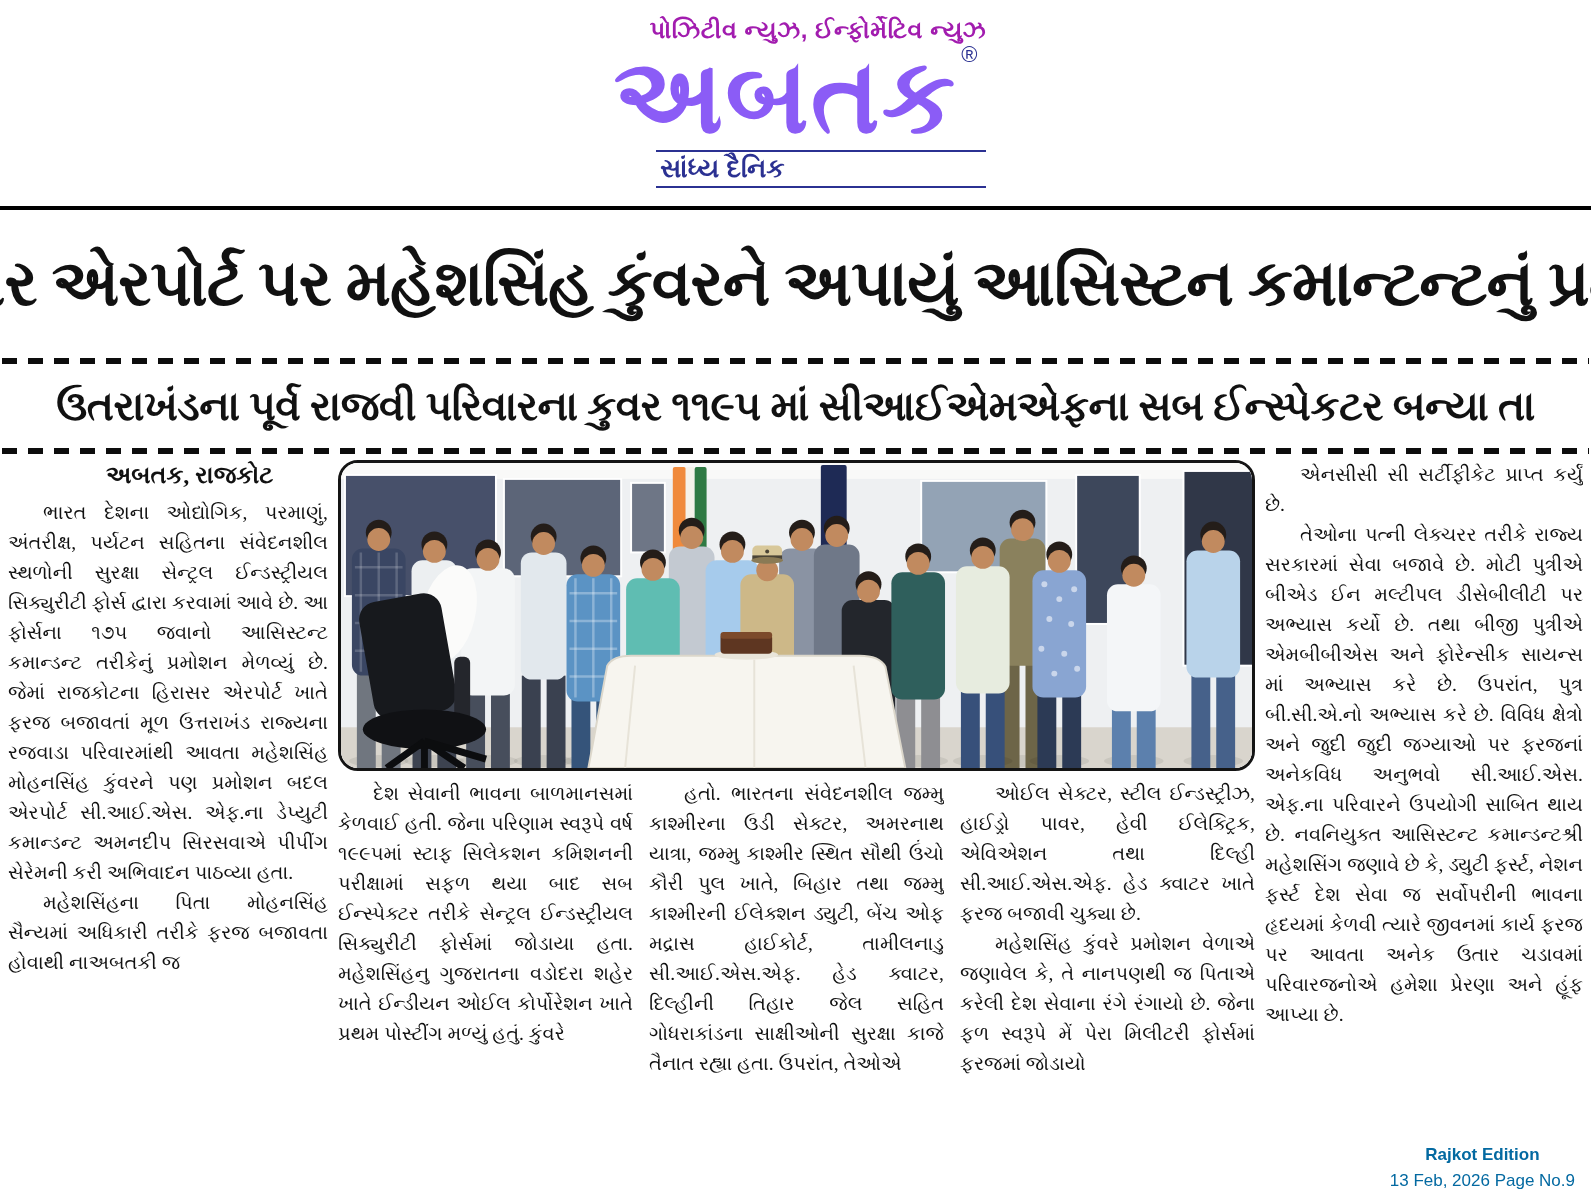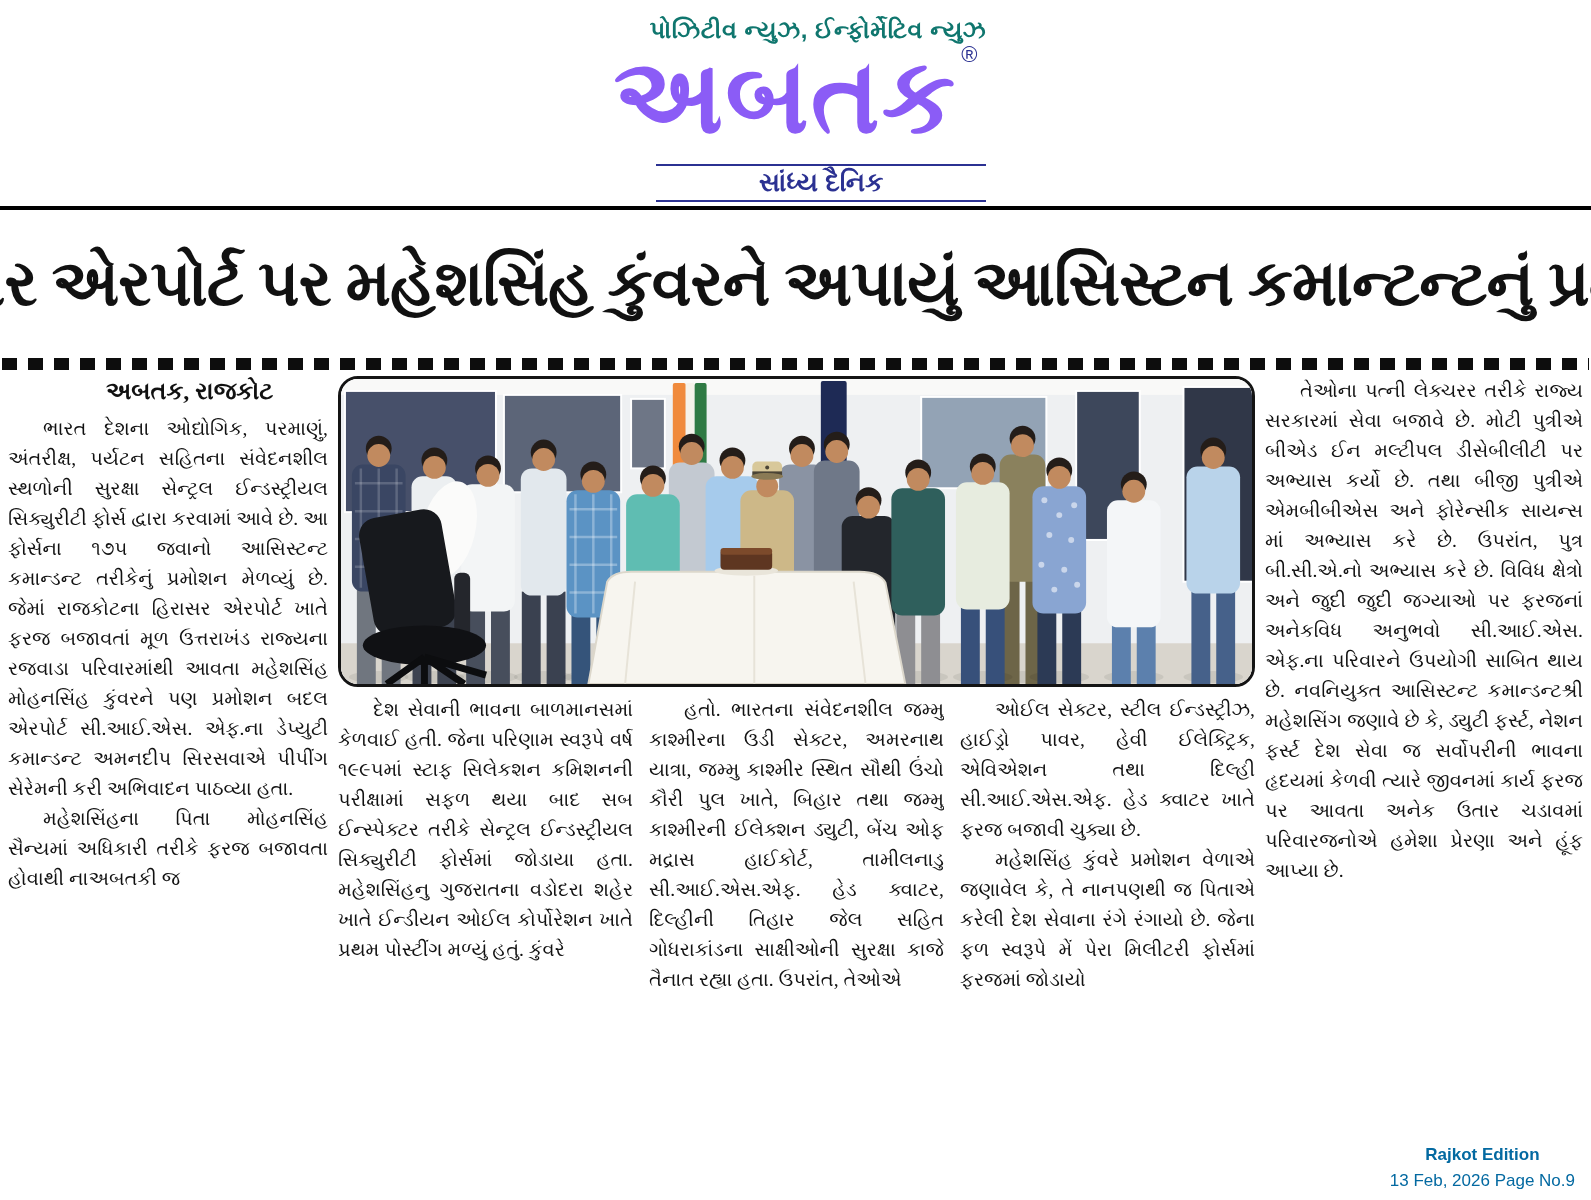--- a/index.html
+++ b/index.html
@@ -8,33 +8,33 @@
     position:relative; width:1591px; height:1200px; margin:0 auto;
     background:#ffffff; color:#111;
     font-family:"Liberation Serif","DejaVu Serif",serif;
     overflow:hidden;
   }
   
   .masthead { padding-top:16px; text-align:center; height:206px; }
   .masthead-inner { display:inline-block; position:relative; }
   .tagline {
     font-family:"Liberation Sans","DejaVu Sans",sans-serif;
-    font-weight:bold; font-size:24px; color:#0f766e; letter-spacing:.5px;
+    font-weight:bold; font-size:24px; color:#a21caf; letter-spacing:.5px;
     text-align:left; padding-left:8px;margin-left:37px;
   }
   .logo-row { line-height:1; white-space:nowrap; }
   .logo-text {
     font-family:"DejaVu Sans","Liberation Sans",sans-serif;
     font-weight:900; font-size:104px; color:#8b5cf6; letter-spacing:2px;
   }
   .reg-mark { font-size:22px; color:#2b3192; vertical-align:top; font-family:"Liberation Sans",sans-serif; }
   .sub-banner {
-    margin-left:auto; margin-top:16px; width:330px;
+    margin-left:auto; margin-top:2px; width:330px;
     border-top:2px solid #2b3192; border-bottom:2px solid #2b3192;
-    text-align:center; padding:1px 4px 2px 4px;
+    text-align:left; padding:1px 4px 2px 4px;
   }
   .sub-banner span {
     font-family:"Liberation Sans","DejaVu Sans",sans-serif;
     font-weight:bold; font-size:26px; color:#2b3192;
   }
   .top-rule { border-top:4px solid #000; width:100%; }
   
   .headline {
     height:148px; display:flex; align-items:center; justify-content:center;
     font-weight:900; font-size:64px; line-height:1.05;
@@ -89,20 +89,21 @@
       </div>
     </div>
   </div>
 
   <div class="top-rule"></div>
 
   <div class="headline">હિરાસર એરપોર્ટ પર મહેશસિંહ કુંવરને અપાયું આસિસ્ટન કમાન્ટન્ટનું પ્રમોશન</div>
 
   <div class="dashed-rule"></div>
 
+  <div class="subheadline">ઉતરાખંડના પૂર્વ રાજવી પરિવારના કુવર ૧૧૯૫ માં સીઆઈએમએફના સબ ઈન્સ્પેકટર બન્યા તા</div>
 
   <div class="dashed-rule"></div>
 
   <div class="content">
 
     <div class="bodycopy">
       <p class="dateline">અબતક, રાજકોટ</p>
       <p>ભારત દેશના ઓદ્યોગિક, પરમાણું, અંતરીક્ષ, પર્યટન સહિતના સંવેદનશીલ સ્થળોની સુરક્ષા સેન્ટ્રલ ઈન્ડસ્ટ્રીયલ સિક્યુરીટી ફોર્સ દ્વારા કરવામાં આવે છે. આ ફોર્સના ૧૭૫ જવાનો આસિસ્ટન્ટ કમાન્ડન્ટ તરીકેનું પ્રમોશન મેળવ્યું છે. જેમાં રાજકોટના હિરાસર એરપોર્ટ ખાતે ફરજ બજાવતાં મૂળ ઉત્તરાખંડ રાજ્યના રજવાડા પરિવારમાંથી આવતા મહેશસિંહ મોહનસિંહ કુંવરને પણ પ્રમોશન બદલ એરપોર્ટ સી.આઈ.એસ. એફ.ના ડેપ્યુટી કમાન્ડન્ટ અમનદીપ સિરસવાએ પીપીંગ સેરેમની કરી અભિવાદન પાઠવ્યા હતા.</p>
       <p>મહેશસિંહના પિતા મોહનસિંહ સૈન્યમાં અધિકારી તરીકે ફરજ બજાવતા હોવાથી નાઅબતકી જ</p>
     </div>
@@ -279,20 +280,21 @@
           <p>હતો. ભારતના સંવેદનશીલ જમ્મુ કાશ્મીરના ઉડી સેક્ટર, અમરનાથ યાત્રા, જમ્મુ કાશ્મીર સ્થિત સૌથી ઉંચો કૌરી પુલ ખાતે, બિહાર તથા જમ્મુ કાશ્મીરની ઈલેક્શન ડ્યુટી, બેંચ ઓફ મદ્રાસ હાઈકોર્ટ, તામીલનાડુ સી.આઈ.એસ.એફ. હેડ ક્વાટર, દિલ્હીની તિહાર જેલ સહિત ગોધરાકાંડના સાક્ષીઓની સુરક્ષા કાજે તૈનાત રહ્યા હતા. ઉપરાંત, તેઓએ</p>
         </div>
         <div class="bodycopy">
           <p>ઓઈલ સેક્ટર, સ્ટીલ ઈન્ડસ્ટ્રીઝ, હાઈડ્રો પાવર, હેવી ઈલેક્ટ્રિક, એવિએશન તથા દિલ્હી સી.આઈ.એસ.એફ. હેડ ક્વાટર ખાતે ફરજ બજાવી ચુક્યા છે.</p>
           <p>મહેશસિંહ કુંવરે પ્રમોશન વેળાએ જણાવેલ કે, તે નાનપણથી જ પિતાએ કરેલી દેશ સેવાના રંગે રંગાયો છે. જેના ફળ સ્વરૂપે મેં પેરા મિલીટરી ફોર્સમાં ફરજમાં જોડાયો</p>
         </div>
       </div>
     </div>
 
     <div class="bodycopy">
+      <p>એનસીસી સી સર્ટીફીકેટ પ્રાપ્ત કર્યું છે.</p>
       <p>તેઓના પત્ની લેક્ચરર તરીકે રાજ્ય સરકારમાં સેવા બજાવે છે. મોટી પુત્રીએ બીએડ ઈન મલ્ટીપલ ડીસેબીલીટી પર અભ્યાસ કર્યો છે. તથા બીજી પુત્રીએ એમબીબીએસ અને ફોરેન્સીક સાયન્સ માં અભ્યાસ કરે છે. ઉપરાંત, પુત્ર બી.સી.એ.નો અભ્યાસ કરે છે. વિવિધ ક્ષેત્રો અને જુદી જુદી જગ્યાઓ પર ફરજનાં અનેકવિધ અનુભવો સી.આઈ.એસ. એફ.ના પરિવારને ઉપયોગી સાબિત થાય છે. નવનિયુક્ત આસિસ્ટન્ટ કમાન્ડન્ટશ્રી મહેશસિંગ જણાવે છે કે, ડ્યુટી ફર્સ્ટ, નેશન ફર્સ્ટ દેશ સેવા જ સર્વોપરીની ભાવના હૃદયમાં કેળવી ત્યારે જીવનમાં કાર્ય ફરજ પર આવતા અનેક ઉતાર ચડાવમાં પરિવારજનોએ હમેશા પ્રેરણા અને હૂંફ આપ્યા છે.</p>
     </div>
 
   </div>
 
   <div class="page-footer">
     <div class="edition">Rajkot Edition</div>
     <div>13 Feb, 2026 Page No.9</div>
   </div>
 

